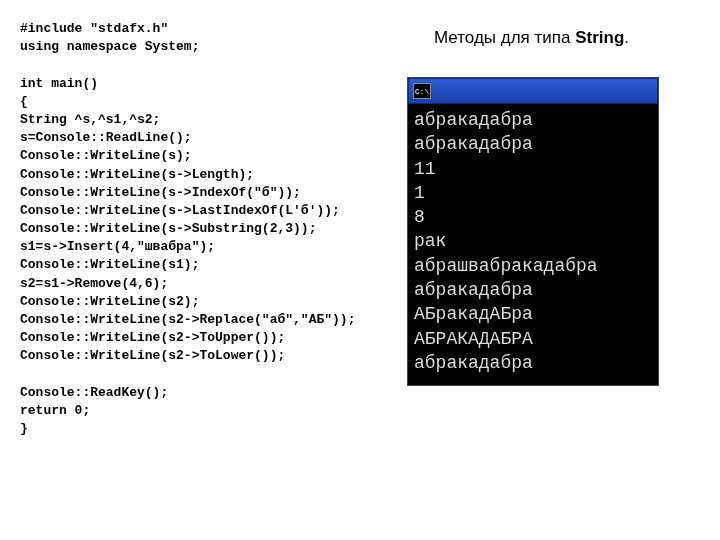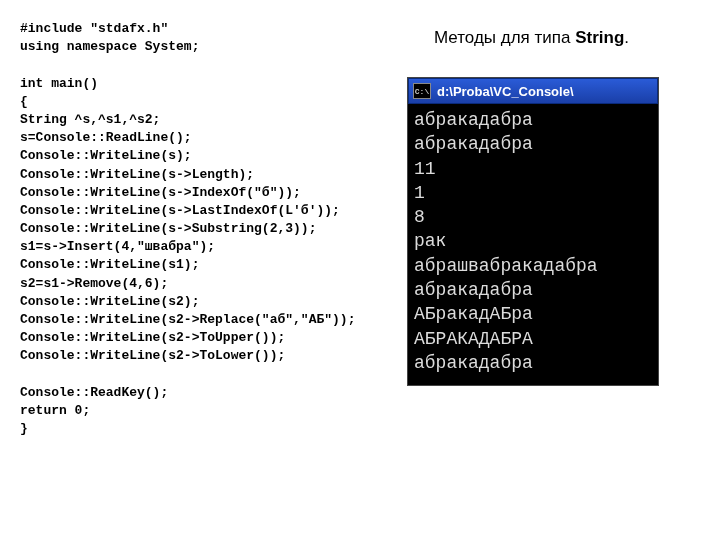--- a/index.html
+++ b/index.html
@@ -103,21 +103,20 @@
 return 0;
 }</div>
 
 <div class="heading">
   <span>Методы для типа </span><span class="bold">String</span><span>.</span>
 </div>
 
 <div class="console-window">
   <div class="titlebar">
     <span class="title-icon">C:\</span>
-    <span>d:\Proba\VC_Console\</span>
   </div>
   <div class="console-body">абракадабра
 абракадабра
 11
 1
 8
 рак
 абрашвабракадабра
 абракадабра
 АБракадАБра

